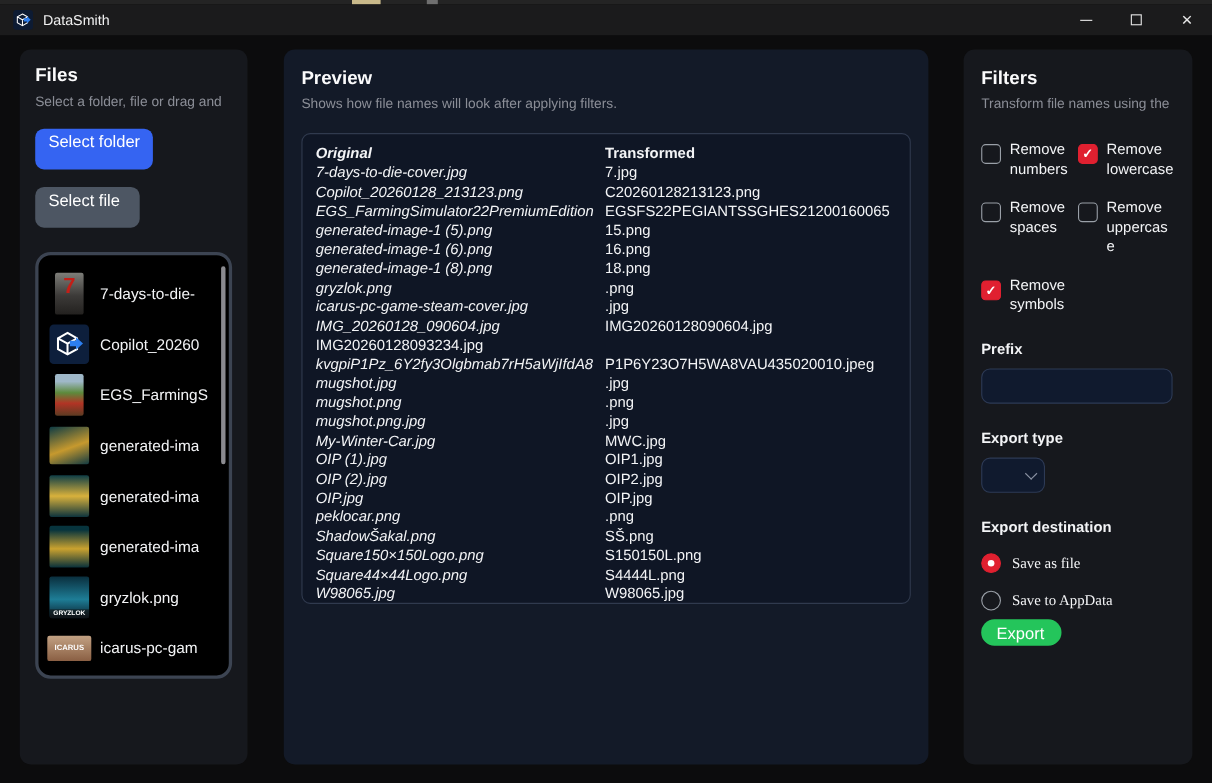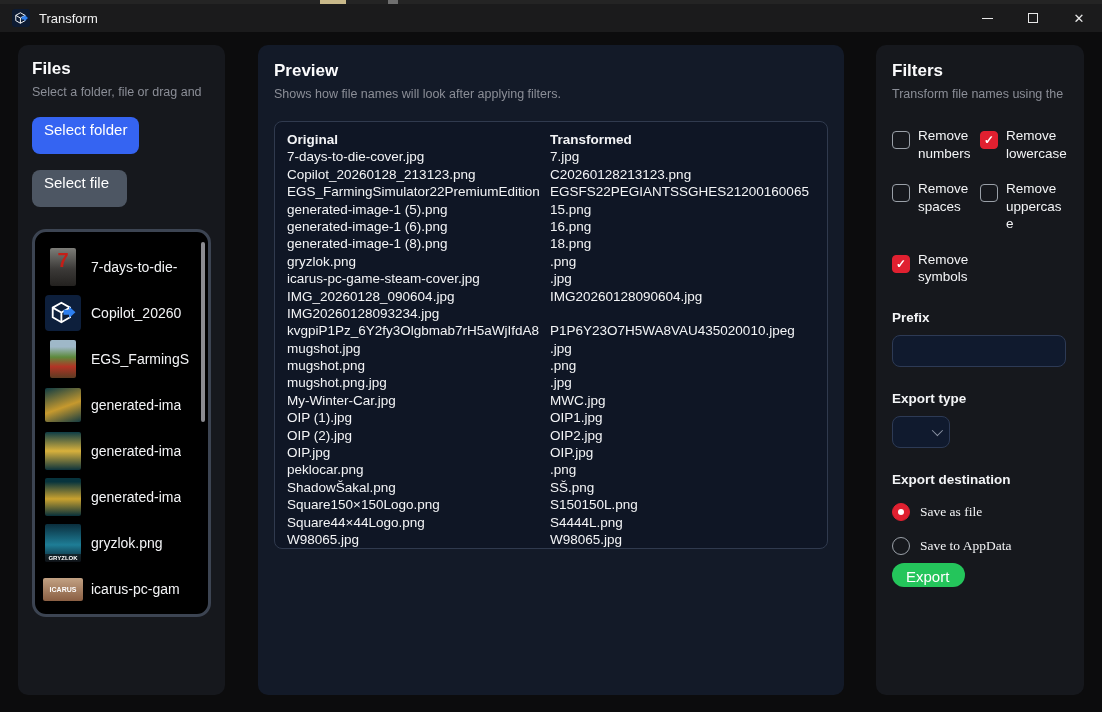--- a/index.html
+++ b/index.html
@@ -56,21 +56,21 @@
   .t-gryz   { width:36px; height:38px; background:linear-gradient(180deg,#0a2e3d,#1e7d96 55%,#0a1e2c); }
   .t-icarus { width:40px; height:23px; background:linear-gradient(180deg,#c2a183,#8a5f43); align-items:center; }
   .t-icarus .tiny-text { background:transparent; color:#fdfdfd; font-size:7px; }
   .list-scrollbar { position:absolute; top:10px; right:3px; width:4px; height:180px; background:#8b8b90; border-radius:2px; }
 
   
   #preview-panel { left:258px; width:586px; padding:16px; }
   .preview-box { margin-top:20px; width:554px; height:428px; background:#0f1625;
                  border:1px solid #303a4e; border-radius:8px; padding:9px 12px; overflow:hidden; }
   .prow { display:flex; height:17.4px; line-height:17.4px; font-size:13.5px; }
-  .prow .col-orig { width:263px; flex:0 0 263px; white-space:nowrap; overflow:hidden; }
+  .prow .col-orig { width:263px; flex:0 0 263px; white-space:nowrap; overflow:hidden;font-style:italic; }
   .prow .col-trans { flex:1; white-space:nowrap; overflow:hidden; }
   .prow.header { font-weight:bold; }
 
   
   #filters-panel { left:876px; width:208px; padding:16px; }
   .cb-grid { margin-top:26px; display:grid; grid-template-columns:88px 88px; row-gap:18px; }
   .cb-item { display:flex; align-items:flex-start; }
   .cb-box { width:18px; height:18px; border-radius:4px; border:1.5px solid #9aa0a8; flex:0 0 18px;
             margin-top:4px; display:flex; align-items:center; justify-content:center; font-size:12px; color:#fff; }
   .cb-box.checked { background:#e02030; border-color:#e02030; font-weight:bold; }
@@ -102,21 +102,21 @@
   <div class="patch2"></div>
 </div>
 
 <div class="titlebar">
   <div class="app-icon">
     <svg width="14" height="14" viewBox="0 0 24 24">
       <path d="M11 3 L19 7.5 V16.5 L11 21 L3 16.5 V7.5 Z M3 7.5 L11 12 L19 7.5 M11 12 V21" fill="none" stroke="#ffffff" stroke-width="1.6"></path>
       <path d="M13 9.5 h5 v-3 l6 5.5 -6 5.5 v-3 h-5 z" fill="#2d7ff0"></path>
     </svg>
   </div>
-  <span class="app-title">Transform</span>
+  <span class="app-title">DataSmith</span>
   <div class="win-controls">
     <div class="win-btn">
         <div class="glyph-min"></div>
       </div>
     <div class="win-btn">
         <div class="glyph-max"></div>
       </div>
     <div class="win-btn">
         <span class="glyph-close">✕</span>
       </div>

